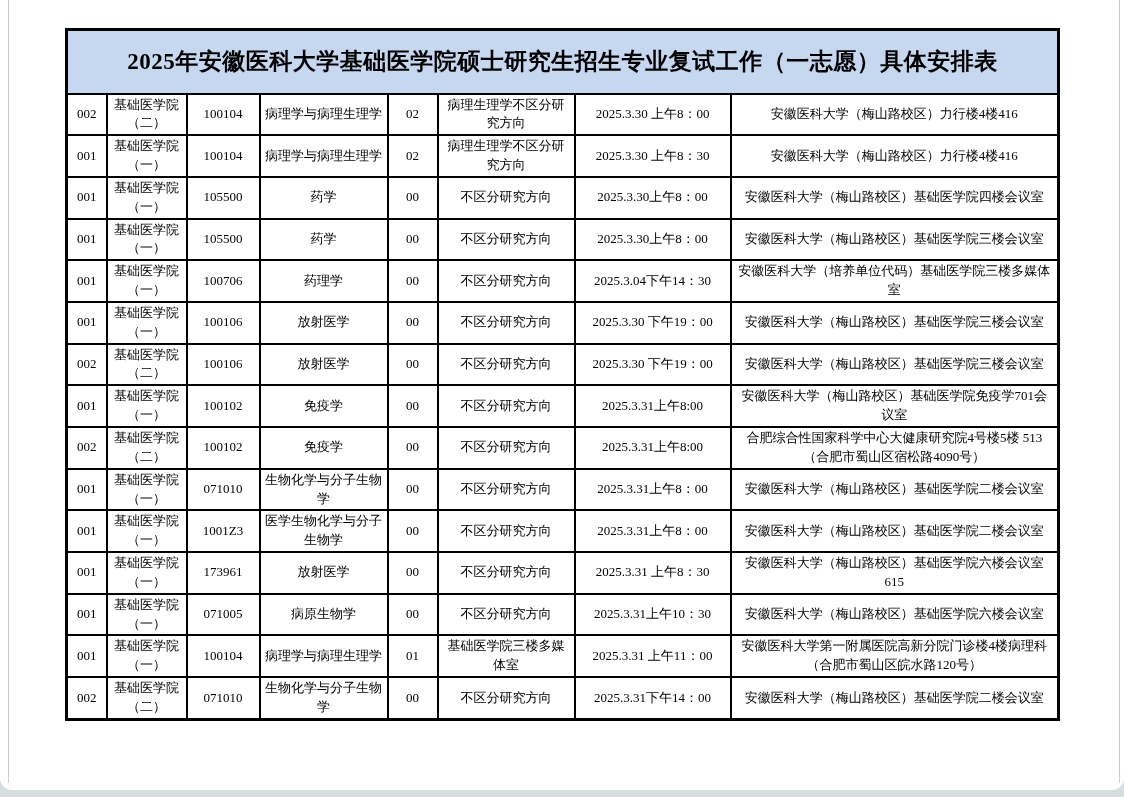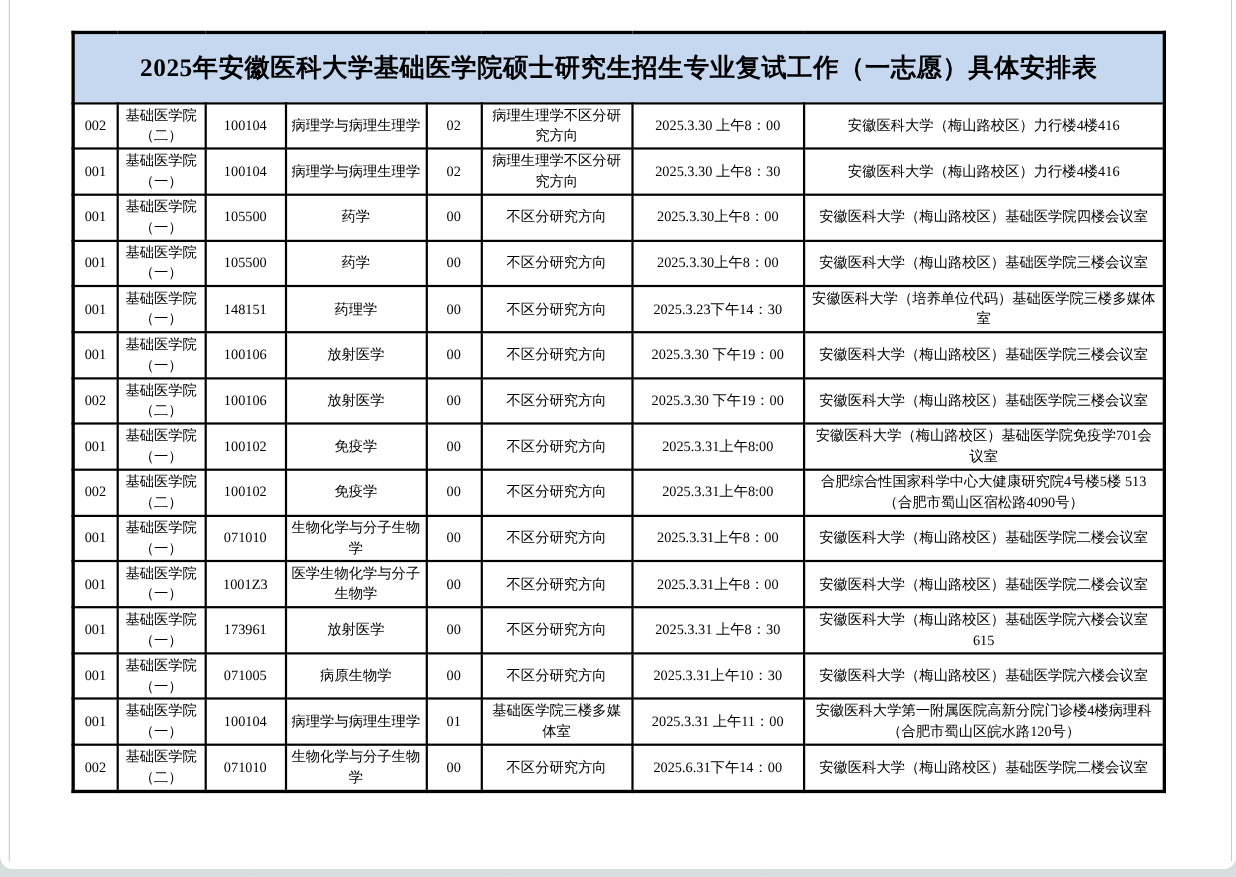--- a/index.html
+++ b/index.html
@@ -118,25 +118,25 @@
           <td>105500</td>
           <td>药学</td>
           <td>00</td>
           <td>不区分研究方向</td>
           <td>2025.3.30上午8：00</td>
           <td>安徽医科大学（梅山路校区）基础医学院三楼会议室</td>
         </tr>
         <tr>
           <td>001</td>
           <td>基础医学院（一）</td>
-          <td>148151</td>
+          <td>100706</td>
           <td>药理学</td>
           <td>00</td>
           <td>不区分研究方向</td>
-          <td>2025.3.23下午14：30</td>
+          <td>2025.3.04下午14：30</td>
           <td>安徽医科大学（培养单位代码）基础医学院三楼多媒体室</td>
         </tr>
         <tr>
           <td>001</td>
           <td>基础医学院（一）</td>
           <td>100106</td>
           <td>放射医学</td>
           <td>00</td>
           <td>不区分研究方向</td>
           <td>2025.3.30 下午19：00</td>
@@ -222,18 +222,18 @@
           <td>2025.3.31 上午11：00</td>
           <td>安徽医科大学第一附属医院高新分院门诊楼4楼病理科（合肥市蜀山区皖水路120号）</td>
         </tr>
         <tr>
           <td>002</td>
           <td>基础医学院（二）</td>
           <td>071010</td>
           <td>生物化学与分子生物学</td>
           <td>00</td>
           <td>不区分研究方向</td>
-          <td>2025.6.31下午14：00</td>
+          <td>2025.3.31下午14：00</td>
           <td>安徽医科大学（梅山路校区）基础医学院二楼会议室</td>
         </tr>
       </tbody>
   </table>
 </div>
 
 </body></html>

